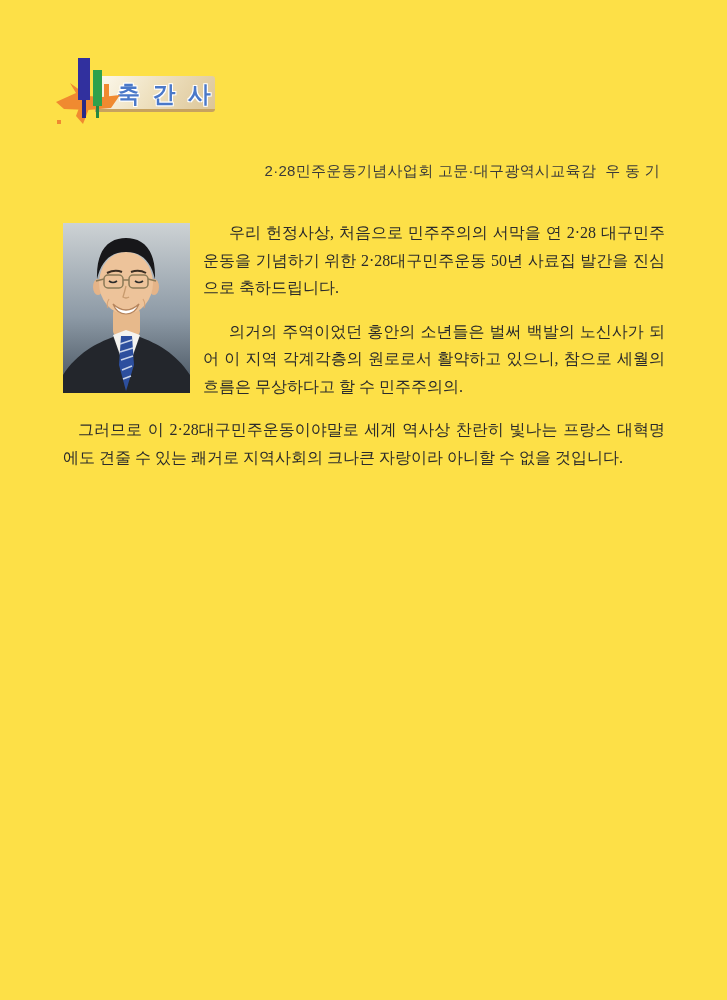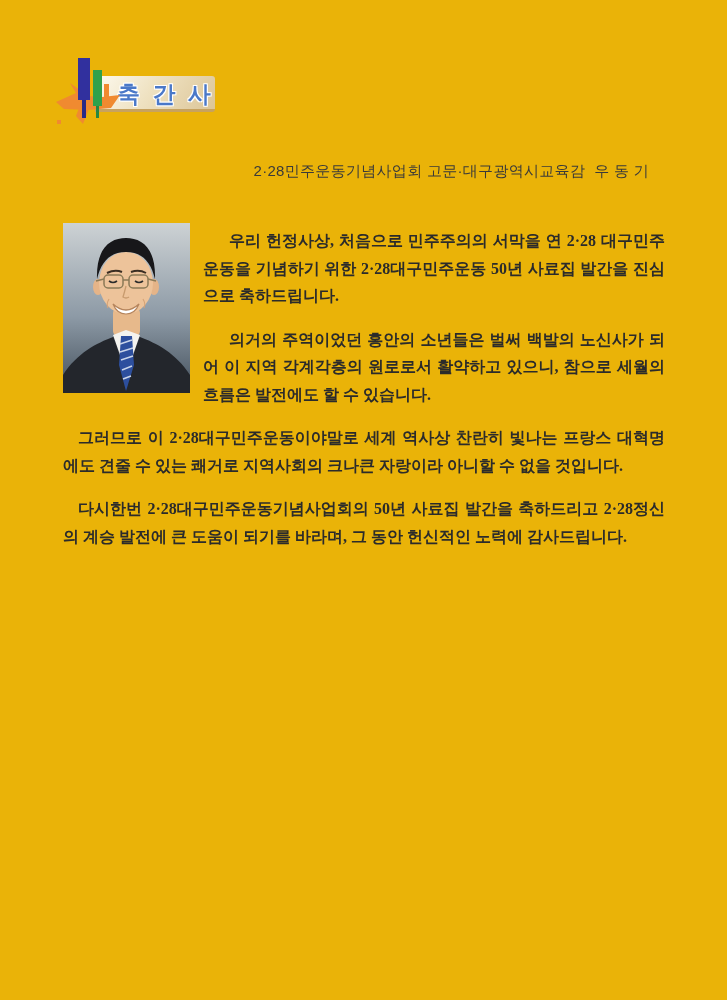--- a/index.html
+++ b/index.html
@@ -1,20 +1,20 @@
 <!DOCTYPE html>
 <html lang="ko"><head>
 <meta charset="utf-8">
 <style>
   html, body { margin: 0; padding: 0; background: #ffffff; }
   .page {
     position: relative;
     width: 727px;
     height: 1000px;
-    background: #eab308;
+    background: #fde047;
     overflow: hidden;
     font-family: "Liberation Serif", "DejaVu Serif", serif;
   }
 
   
   .banner {
     position: absolute;
     left: 95px;
     top: 76px;
     width: 120px;
@@ -44,21 +44,21 @@
     top: 54px;
     width: 66px;
     height: 72px;
     z-index: 2;
   }
 
   
   .byline {
     position: absolute;
     top: 162px;
-    right: 78px;
+    right: 67px;
     font-family: "Liberation Sans", "DejaVu Sans", sans-serif;
     font-size: 15px;
     color: #3a3a3a;
     letter-spacing: 0.3px;
     white-space: pre;
   }
 
   
   .content {
     position: absolute;
@@ -70,21 +70,21 @@
     color: #2b2b2b;
     text-align: justify;
   }
   .portrait {
     float: left;
     width: 127px;
     height: 170px;
     margin: 4px 13px 12px 0;
     display: block;
   }
-  .content p { margin: 8px 0 16px 0; font-weight: bold; }
+  .content p { margin: 0 0 16px 0; }
   .content p.indent-side  { text-indent: 26px; }
   .content p.indent-norm  { text-indent: 15px; }
   .content p.indent-deep  { text-indent: 214px; margin-bottom: 29px; }
 </style>
 </head>
 <body>
 
 <div class="page">
 
   <div class="banner">
@@ -150,18 +150,17 @@
       <path d="M46,58 q4,3 8,0" stroke="#2b2b2b" stroke-width="1.6" fill="none"></path>
       <path d="M72,58 q4,3 8,0" stroke="#2b2b2b" stroke-width="1.6" fill="none"></path>
 
       <path d="M63,63 q-2,8 -3,11 q3,2 6,0" stroke="#c89b6e" stroke-width="1.3" fill="none"></path>
 
       <path d="M50,81 q13,12 26,0 q-4,10 -13,10 q-9,0 -13,-10 Z" fill="#ffffff" stroke="#b5845c" stroke-width="1.2"></path>
       <path d="M46,76 q-3,5 -1,9 M80,76 q3,5 1,9" stroke="#d4a276" stroke-width="1.1" fill="none"></path>
     </svg>
 
     <p class="indent-side">우리 헌정사상, 처음으로 민주주의의 서막을 연 2·28 대구민주운동을 기념하기 위한 2·28대구민주운동 50년 사료집 발간을 진심으로 축하드립니다.</p>
-    <p class="indent-side">의거의 주역이었던 홍안의 소년들은 벌써 백발의 노신사가 되어 이 지역 각계각층의 원로로서 활약하고 있으니, 참으로 세월의 흐름은 발전에도 할 수 있습니다.</p>
+    <p class="indent-side">의거의 주역이었던 홍안의 소년들은 벌써 백발의 노신사가 되어 이 지역 각계각층의 원로로서 활약하고 있으니, 참으로 세월의 흐름은 무상하다고 할 수 민주주의의.</p>
     <p class="indent-norm">그러므로 이 2·28대구민주운동이야말로 세계 역사상 찬란히 빛나는 프랑스 대혁명에도 견줄 수 있는 쾌거로 지역사회의 크나큰 자랑이라 아니할 수 없을 것입니다.</p>
-    <p class="indent-norm">다시한번 2·28대구민주운동기념사업회의 50년 사료집 발간을 축하드리고 2·28정신의 계승 발전에 큰 도움이 되기를 바라며, 그 동안 헌신적인 노력에 감사드립니다.</p>
   </div>
 
 </div>
 
 </body></html>

